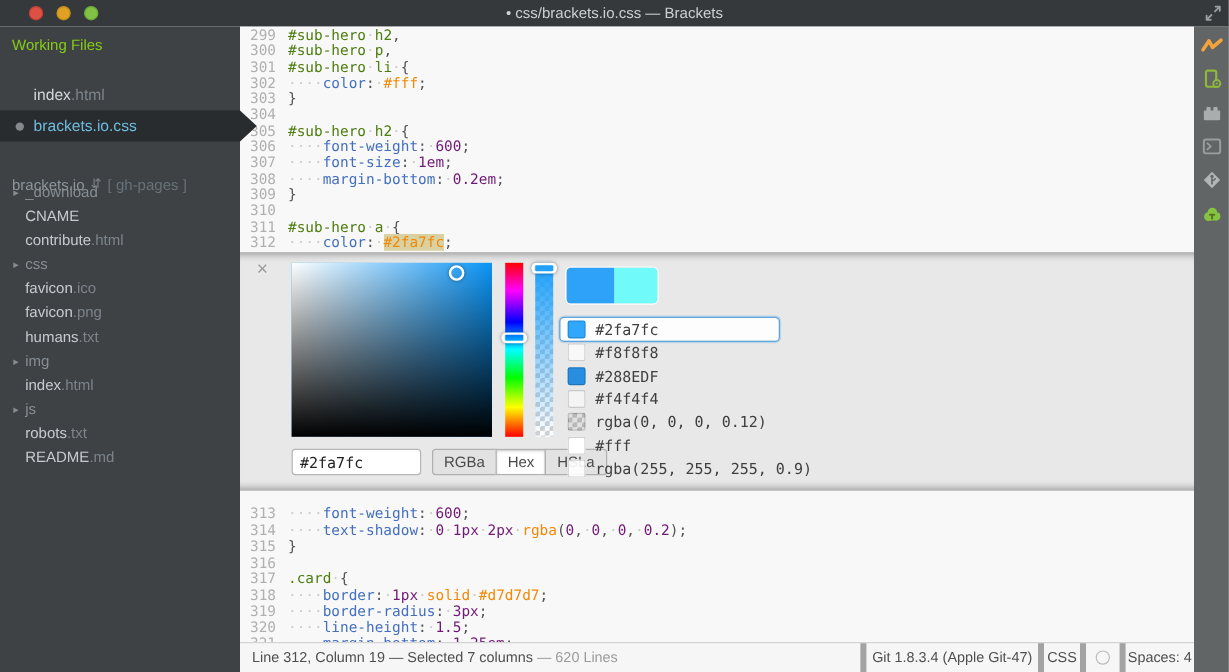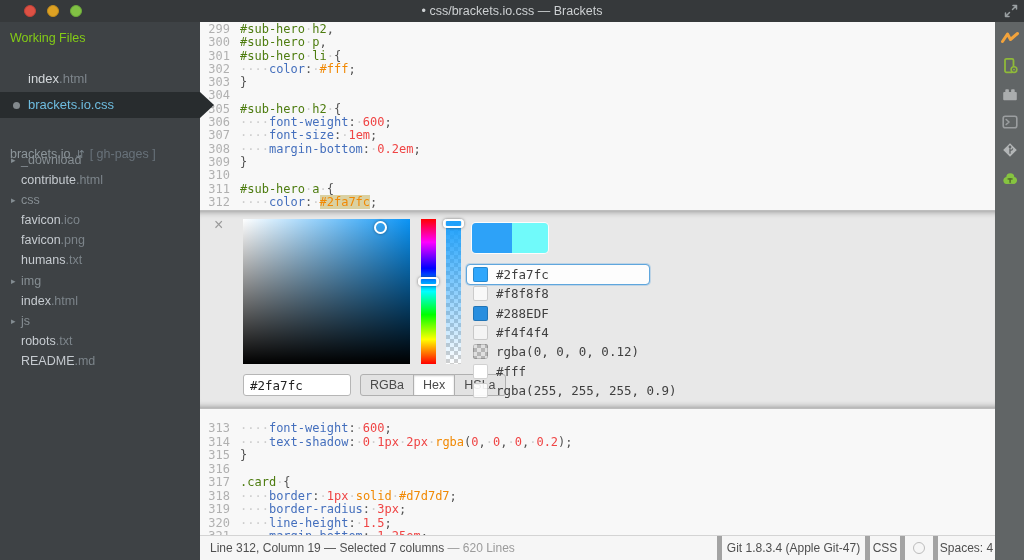--- a/index.html
+++ b/index.html
@@ -43,21 +43,21 @@
   
   .pane { position:absolute; left:200px; width:795px; background:#f8f8f8; overflow:hidden; }
   .pane-top { top:22px; height:188px; padding-top:1px; }
   .pane-bottom { top:409px; height:126px; padding-top:13px; }
   .code-line { height:13.3px; line-height:13.3px; white-space:pre;
                font-family:"DejaVu Sans Mono","Liberation Mono",monospace; font-size:12px; }
   .pane-bottom .code-line { height:13.5px; line-height:13.5px; }
   .gutter-num { display:inline-block; width:40px; padding-right:10px; text-align:right; color:#b0b0b0; }
   .tk-sel  { color:#4d7c0f; }
   .tk-prop { color:#446fbd; }
-  .tk-num  { color:#ef4444; }
+  .tk-num  { color:#701a75; }
   .tk-atom { color:#f18904; }
   .tk-pun  { color:#535353; }
   .tk-ws   { color:#cdcdcd; }
   .tk-hl   { color:#f18904; background:#dad1a2; }
 
   
   .inline-editor { position:absolute; left:200px; top:210px; width:795px; height:199px; background:#e8e8e8;
                    border-top:1px solid #bdbdbd; border-bottom:1px solid #bdbdbd;
                    box-shadow:inset 0 7px 7px -7px rgba(0,0,0,.45), inset 0 -7px 7px -7px rgba(0,0,0,.45); z-index:5; }
   .ce-close { position:absolute; left:14px; top:6px; font-size:16px; color:#999; cursor:pointer; line-height:16px; }
@@ -138,20 +138,21 @@
         <div class="wf-row"><span>index</span><span class="ext">.html</span></div>
         <div class="wf-row active"><span class="dirty-dot"></span><span>brackets.io.css</span></div>
       </div>
     <div class="proj-header">
       <span>brackets.io</span>
       <span class="sort-icon">⇵</span>
       <span class="proj-branch">[ gh-pages ]</span>
     </div>
     <div class="tree">
         <div class="tree-row folder"><span class="arrow">▸</span><span>_download</span></div>
+        <div class="tree-row"><span>CNAME</span></div>
         <div class="tree-row"><span>contribute</span><span class="ext">.html</span></div>
         <div class="tree-row folder"><span class="arrow">▸</span><span>css</span></div>
         <div class="tree-row"><span>favicon</span><span class="ext">.ico</span></div>
         <div class="tree-row"><span>favicon</span><span class="ext">.png</span></div>
         <div class="tree-row"><span>humans</span><span class="ext">.txt</span></div>
         <div class="tree-row folder"><span class="arrow">▸</span><span>img</span></div>
         <div class="tree-row"><span>index</span><span class="ext">.html</span></div>
         <div class="tree-row folder"><span class="arrow">▸</span><span>js</span></div>
         <div class="tree-row"><span>robots</span><span class="ext">.txt</span></div>
         <div class="tree-row"><span>README</span><span class="ext">.md</span></div>

